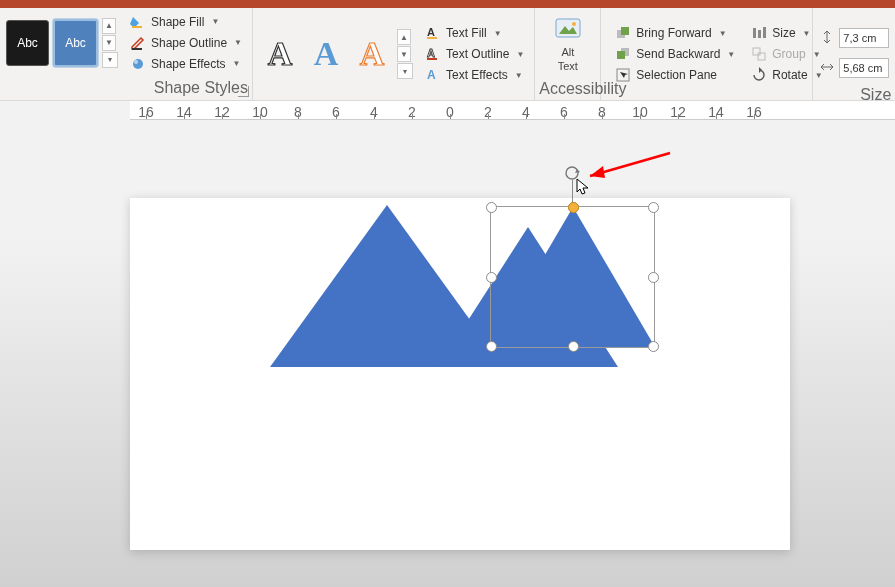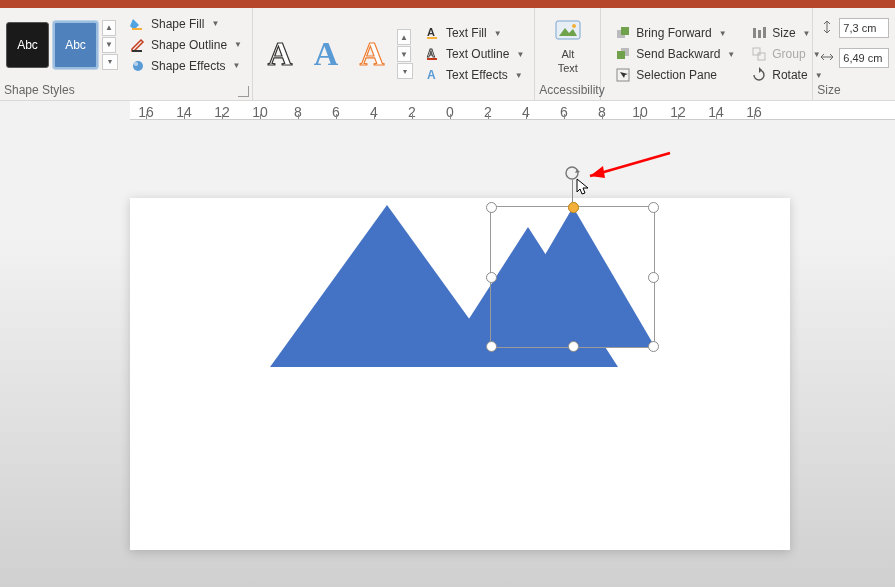--- a/index.html
+++ b/index.html
@@ -1,21 +1,21 @@
 <!DOCTYPE html>
 <html><head>
 <meta charset="utf-8">
 <style>
 html,body{margin:0;padding:0;font-family:"Segoe UI",Arial,sans-serif;font-size:12px;color:#333;background:#fff;overflow:hidden}
 .app{width:895px;height:587px;position:relative;background:linear-gradient(180deg,#f2f2f2 0,#f2f2f2 40%,#d0d0d0 100%)}
 .titlebar{height:8px;background:#b7472a;width:100%}
 .ribbon{background:#f3f2f1;height:92px;border-bottom:1px solid #d9d9d9;display:flex;align-items:stretch}
 .group{display:flex;flex-direction:column;border-right:1px solid #d9d9d9;height:100%;box-sizing:border-box}
 .group-body{flex:1;display:flex;align-items:center;padding:4px 6px;gap:4px}
-.group-label{text-align:left;font-size:12px;color:#666;padding:2px 4px 3px 4px;position:relative}
+.group-label{text-align:right;font-size:16px;color:#666;padding:2px 4px 3px 4px;position:relative}
 .dlg-launcher{position:absolute;right:3px;bottom:3px;width:10px;height:10px;border:1px solid #999;border-top:none;border-left:none}
 .swatch{width:48px;height:44px;border-radius:3px;display:flex;align-items:center;justify-content:center;font-size:12px;font-weight:400}
 .swatch.dark{background:#1a1a1a;color:#fff;border:1px solid #555}
 .swatch.blue{background:#4f81bd;color:#fff;border:2px solid #9bbde0;box-shadow:0 0 0 1px #bcd3e8}
 .spin-col{display:flex;flex-direction:column;gap:1px}
 .spin-btn{width:12px;height:14px;background:#fdfdfd;border:1px solid #ccc;display:flex;align-items:center;justify-content:center;font-size:8px;color:#666}
 .gallery-more{width:14px;height:14px;background:#fdfdfd;border:1px solid #ccc;display:flex;align-items:center;justify-content:center;font-size:8px;color:#666}
 .cmd-list{display:flex;flex-direction:column;gap:3px;padding-left:4px}
 .cmd{display:flex;align-items:center;gap:5px;padding:1px 4px;font-size:12px;color:#333;white-space:nowrap}
 .cmd .ico{width:16px;height:16px;display:flex;align-items:center;justify-content:center;flex:none}
@@ -219,32 +219,32 @@
                 </svg>
               </span>
               <span>Rotate</span>
               <span class="dd">▼</span>
             </div>
       </div>
     </div>
   </div>
 
   <div class="group" style="flex:1">
-    <div class="group-body" style="flex-direction:column;align-items:flex-start;gap:6px;padding-top:8px">
+    <div class="group-body" style="flex-direction:column;align-items:flex-start;gap:6px;padding-top:18px">
       <div class="size-row">
         <span class="ico"><svg viewBox="0 0 16 16" width="16" height="16">
                 <path d="M8 2v12M5 5l3-3 3 3M5 11l3 3 3-3" stroke="#666" fill="none"></path>
               </svg></span>
         <div class="size-input">7,3 cm</div>
       </div>
       <div class="size-row">
         <span class="ico"><svg viewBox="0 0 16 16" width="16" height="16">
                 <path d="M2 8h12M5 5l-3 3 3 3M11 5l3 3-3 3" stroke="#666" fill="none"></path>
               </svg></span>
-        <div class="size-input">6,49 cm</div>
+        <div class="size-input">5,68 cm</div>
       </div>
     </div>
     <div class="group-label">Size</div>
   </div>
 </div>
 
 <div class="ruler" id="ruler">
       <div class="tick" style="left: 16px;">
         <span class="num">16</span>
       </div>

